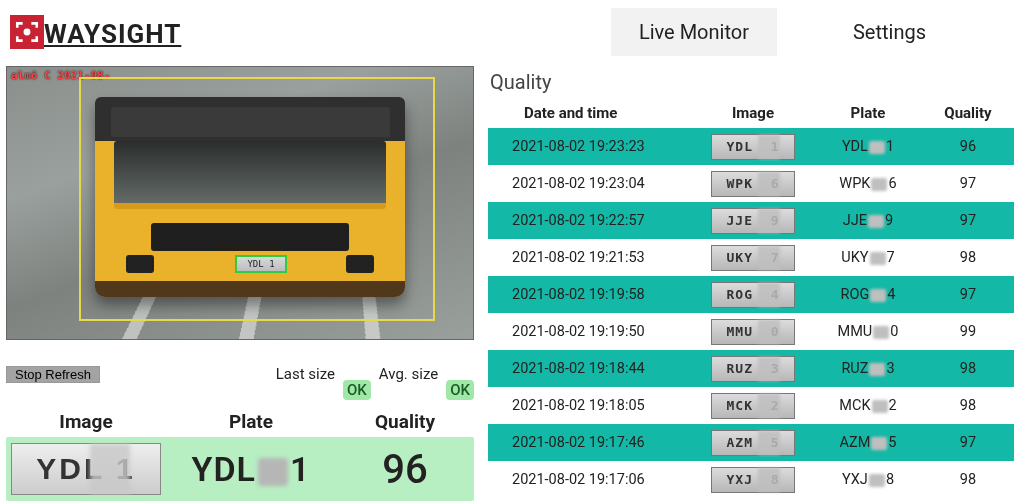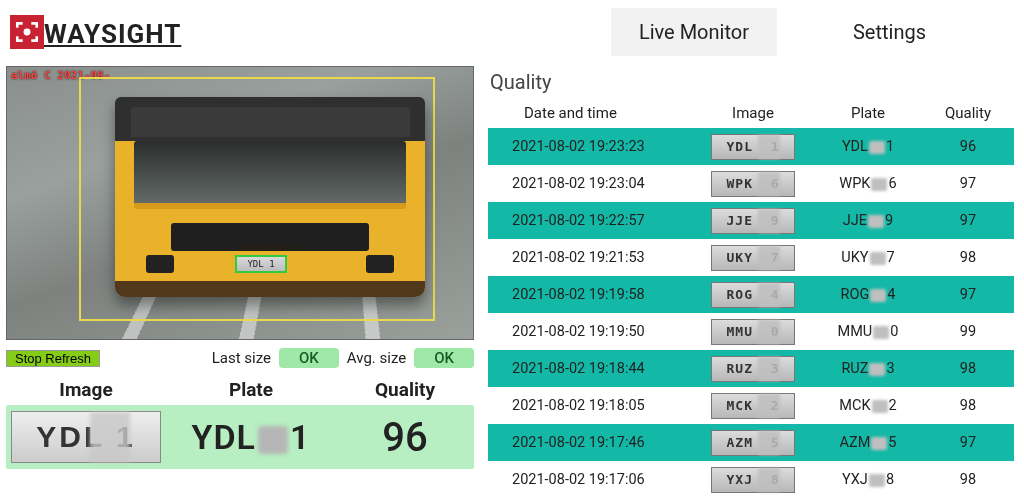--- a/index.html
+++ b/index.html
@@ -104,21 +104,21 @@
     text-shadow: 0 0 2px #000;
   }
   .bbox-y {
     position:absolute;
     border: 2px solid #e8d84a;
     left: 72px; top: 10px;
     width: 356px; height: 244px;
   }
   .bus{
     position:absolute;
-    left:108px;top:30px;
+    left:88px;top:30px;
     width:310px;height:200px;
   }
   .bus-body{
     position:absolute; inset:0;
     background: linear-gradient(#302f2f 0 22%, #eab22b 22% 92%, #52381a 92%);
     border-radius: 6px 6px 10px 10px;
     box-shadow: 0 8px 14px rgba(0,0,0,.4);
   }
   .bus-top{
     position:absolute;top:5%;left:5%;right:5%;height:15%;
@@ -153,30 +153,31 @@
   }
 
   .controls {
     display:flex;align-items:center;justify-content:space-between;
     margin-top:8px;
     font-size:15px;
   }
   .controls button{
     font-size:13px;
     padding:0 8px;
-    background:#84cc16;
+    background:#a3a3a3;
     border:1px solid #999;
     cursor:pointer;
   }
   .badge-ok{
     background:#9fe8a7;
     color:#1a5c28;
     border-radius:4px;
-    padding:1px 20px;
+    padding:1px 4px;
     font-weight:500;
+    margin-top:32px;
   }
   .size-row{display:flex;align-items:center;gap:8px;}
 
   
   .current {
     margin-top:10px;
   }
   .current-head{
     display:grid;
     grid-template-columns: 160px 170px 1fr;
@@ -217,21 +218,21 @@
   
   .history-title{
     font-size:20px;
     color:#444;
     margin:4px 0 6px 2px;
   }
   .htable{width:100%;}
   .hhead{
     display:grid;
     grid-template-columns: 210px 110px 120px 80px;
-    font-weight:400;
+    font-weight:700;
     font-size:15px;
     text-align:center;
     padding:4px 0 6px;
   }
   .hhead .c1{text-align:left;padding-left:36px;}
   .hrow{
     display:grid;
     grid-template-columns: 210px 110px 120px 80px;
     align-items:center;
     height:37px;

